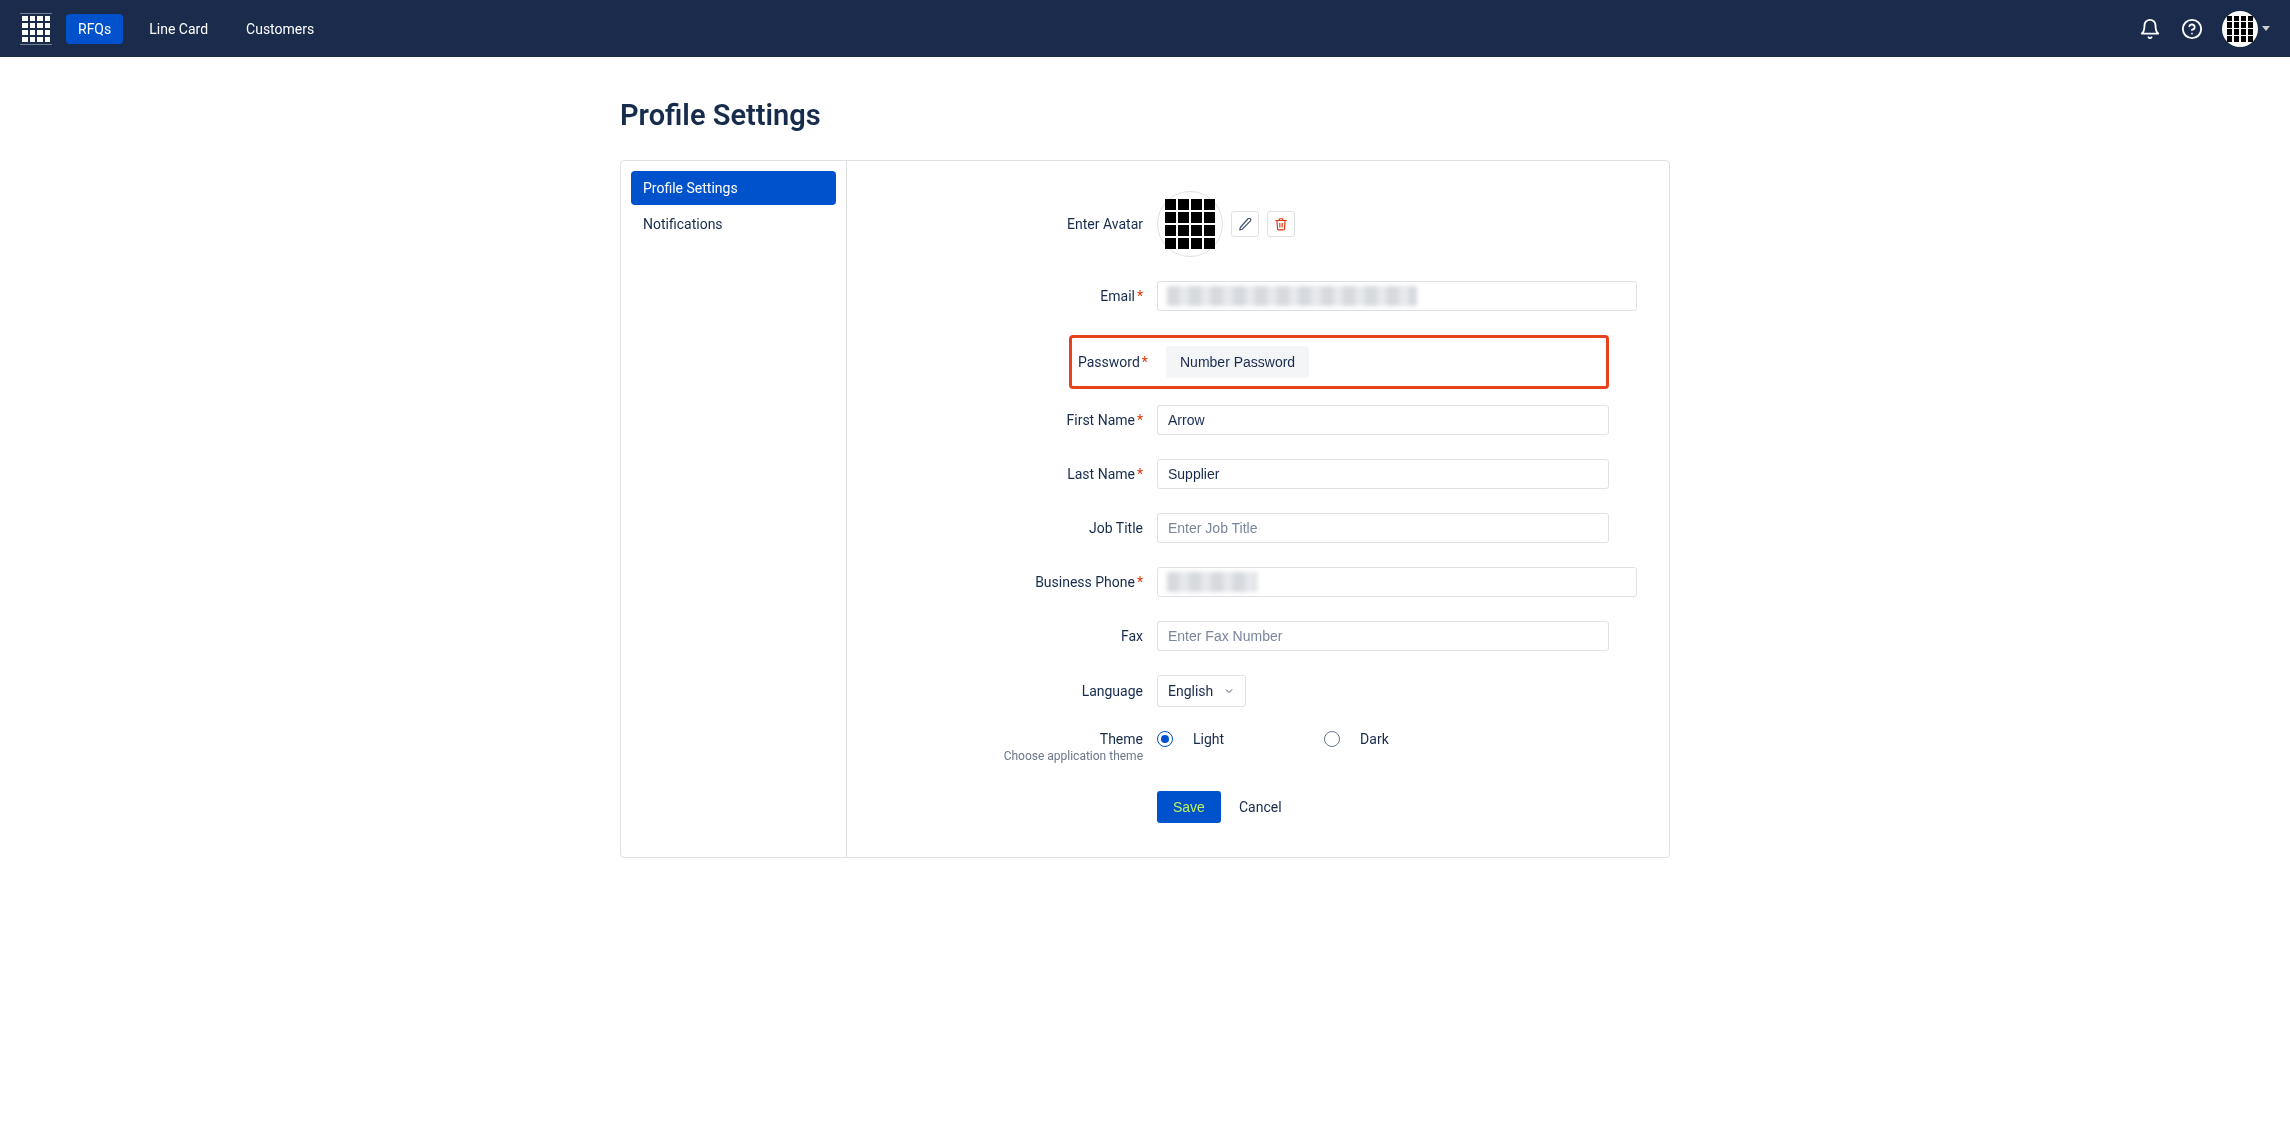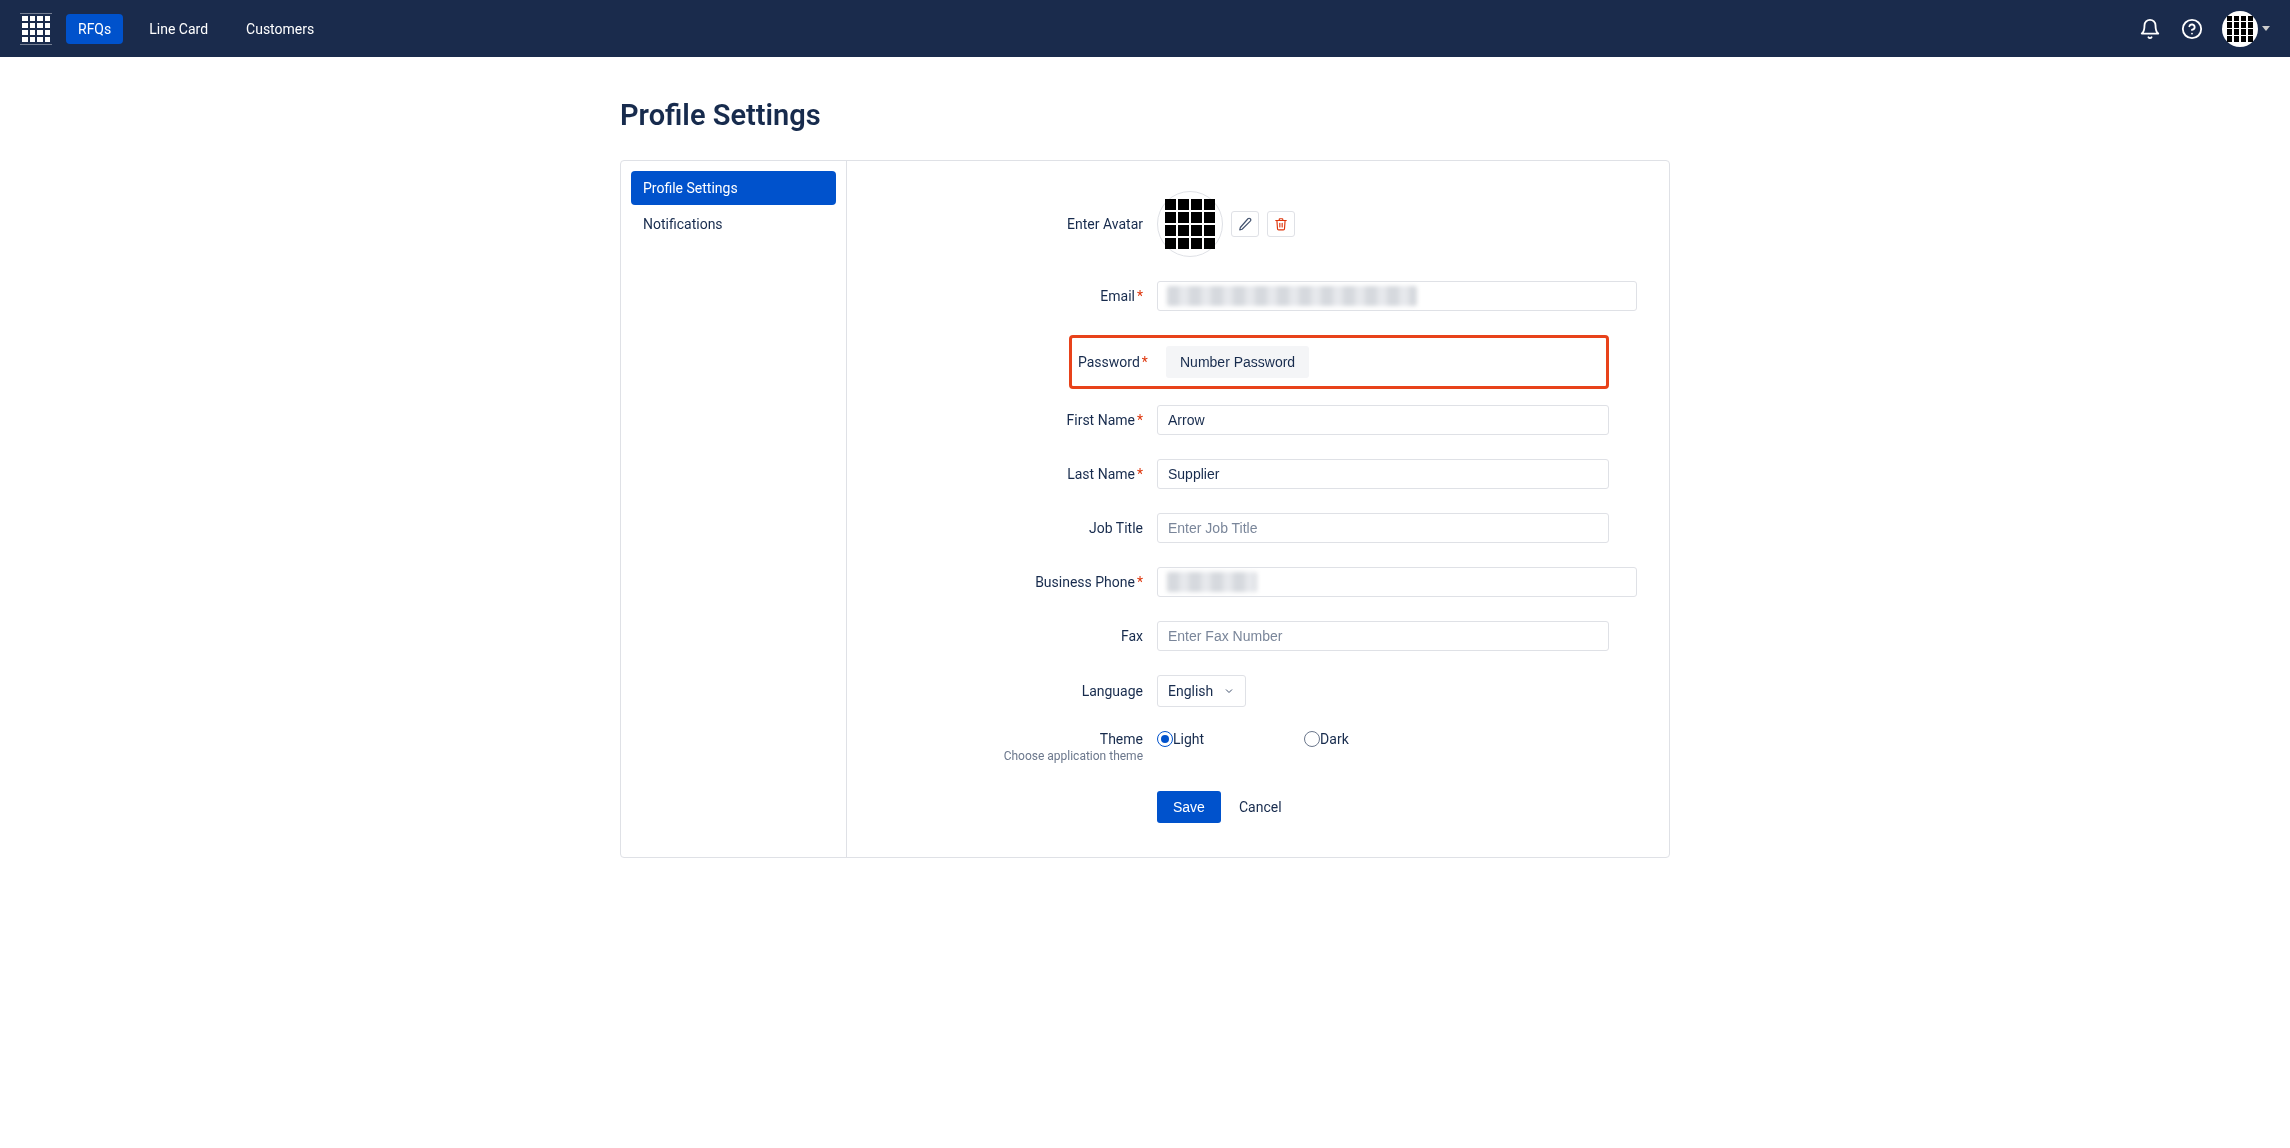--- a/index.html
+++ b/index.html
@@ -159,32 +159,32 @@
     border:3px solid #e8421a;
     border-radius:4px;
     padding:8px 10px 8px 0;
     margin-left:-8px;
     margin-bottom:16px;
     display:flex;align-items:center;
     width: 540px;
   }
   .highlight-row .flabel-col{ width:80px; text-align:left; padding-left:6px; white-space:nowrap;}
   .radio-group{ display:flex; gap:100px; align-items:center;}
-  .radio-opt{ display:flex; gap:0; cursor:pointer;}
+  .radio-opt{ display:flex; gap:20px; cursor:pointer;}
   .radio-circle{
     width:16px;height:16px;border:1px solid #6b778c;border-radius:50%;
     display:flex;align-items:center;justify-content:center;
   }
   .radio-opt.checked .radio-circle{border-color:#0052cc;}
   .radio-opt.checked .radio-circle::after{
     content:"";width:8px;height:8px;border-radius:50%;background:#0052cc;
   }
   .actions-row{ display:flex; gap:18px; align-items:center; margin-top:4px;}
   .btn-primary{
-    background:#0052cc;color:#ffffff;border:none;padding:8px 16px;border-radius:3px;
+    background:#0052cc;color:#bef264;border:none;padding:8px 16px;border-radius:3px;
     font-size:14px;cursor:pointer;
   }
   .link-cancel{ color:#172B4D; cursor:pointer; font-size:14px;}
   .blur-box{
     height:20px;border-radius:2px;
     background: repeating-linear-gradient(90deg,#d6d9de 0 12px,#e6e8ec 12px 22px);
     filter: blur(2px);
   }
 </style>
 </head>

